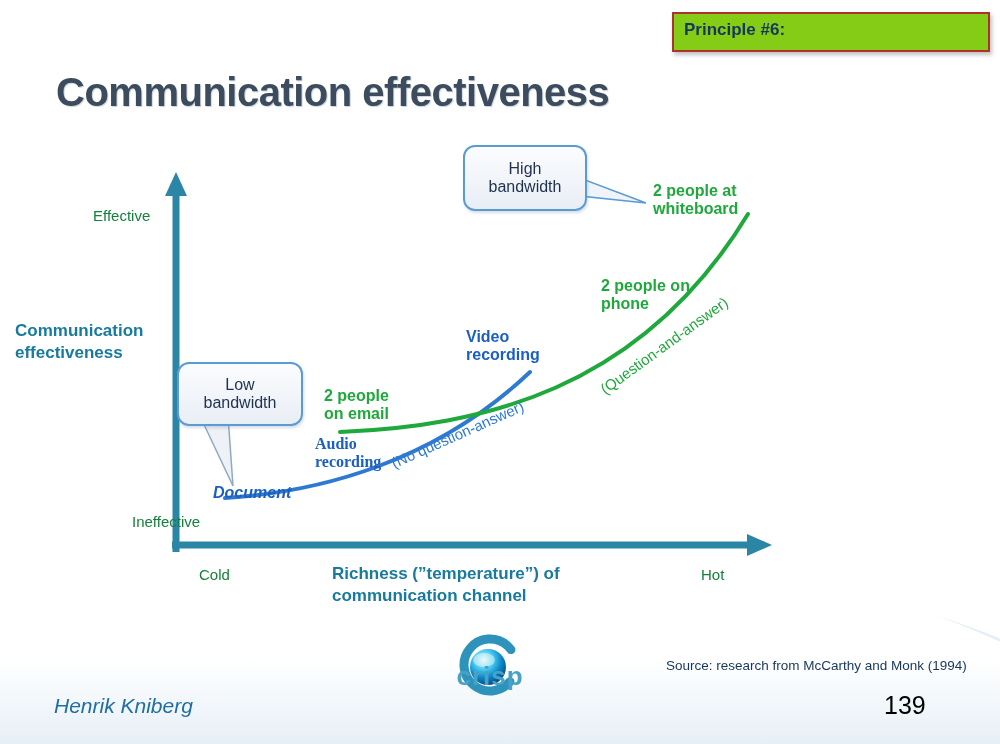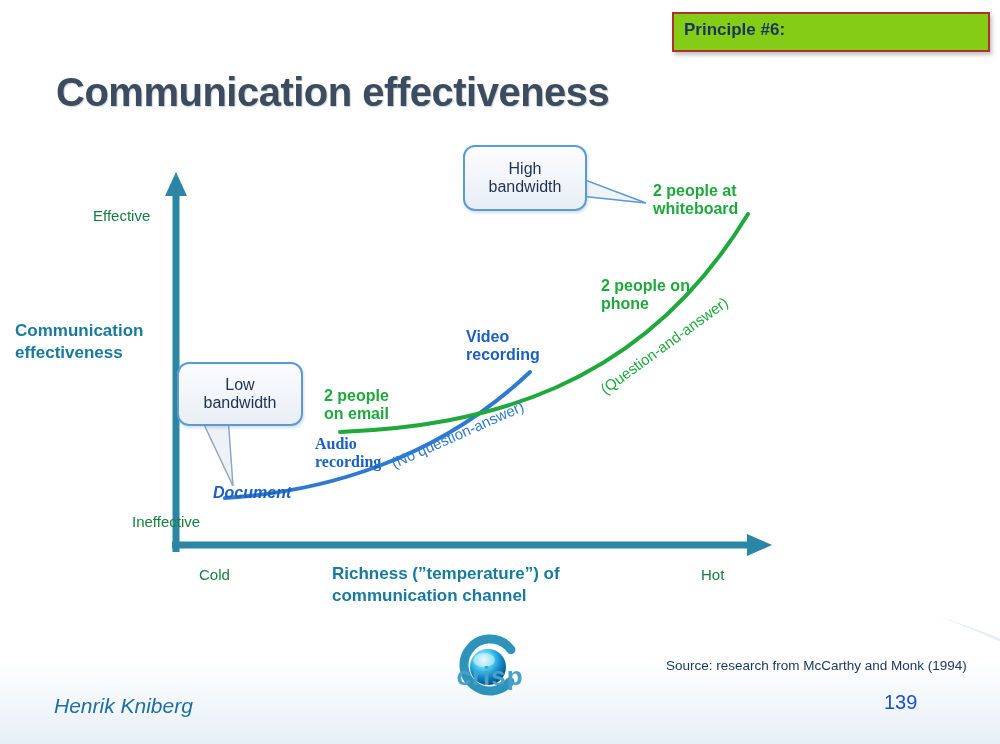--- a/index.html
+++ b/index.html
@@ -41,21 +41,21 @@
     position:absolute;display:flex;align-items:center;justify-content:center;text-align:center;
     background:linear-gradient(180deg,#fbfcfe 0%,#e9eef5 100%);
     border:2px solid #5b9bd5;border-radius:12px;
     font-size:16px;color:#1e3150;box-shadow:1px 2px 3px rgba(100,120,150,0.25);
   }
   .bubble-high{left:463px;top:145px;width:120px;height:62px;}
   .bubble-low{left:177px;top:362px;width:122px;height:60px;}
   .bubble-text{width:92px;}
   .author{position:absolute;left:54px;top:694px;font-size:21px;color:#1c6ea4;font-style:italic;}
   .source{position:absolute;left:666px;top:658px;font-size:13.5px;color:#17365d;}
-  .page-num{position:absolute;left:884px;top:691px;font-size:20px;color:#1d4ed8;}
+  .page-num{position:absolute;left:884px;top:691px;font-size:25px;color:#000000;}
   .logo{position:absolute;left:450px;top:627px;}
   .logo-word{position:absolute;left:440px;top:661px;width:100px;text-align:center;
              font-size:26px;font-weight:bold;letter-spacing:1px;color:#48a2c8;}
 </style>
 </head>
 <body>
 
 <div class="slide">
 
   <div class="arc1"></div>

